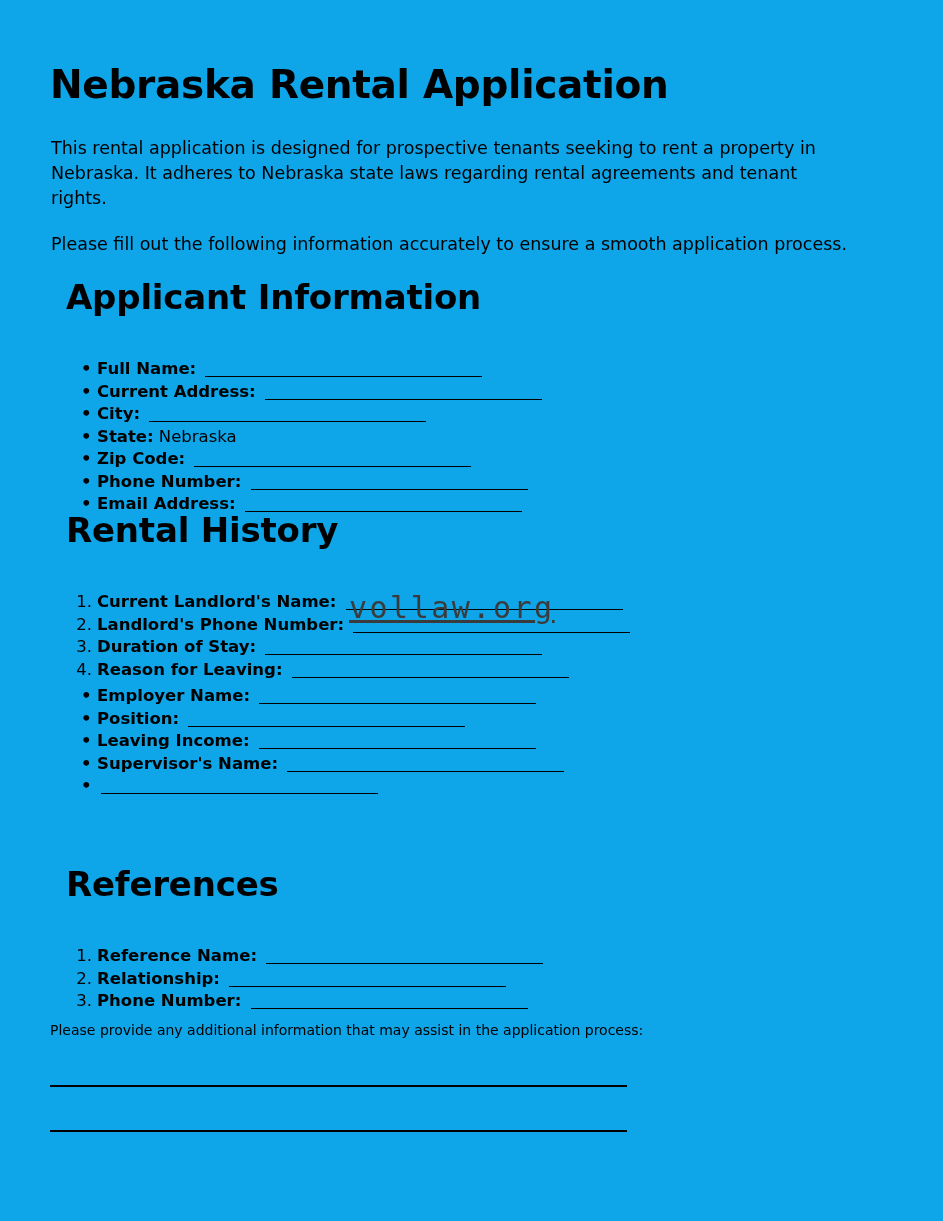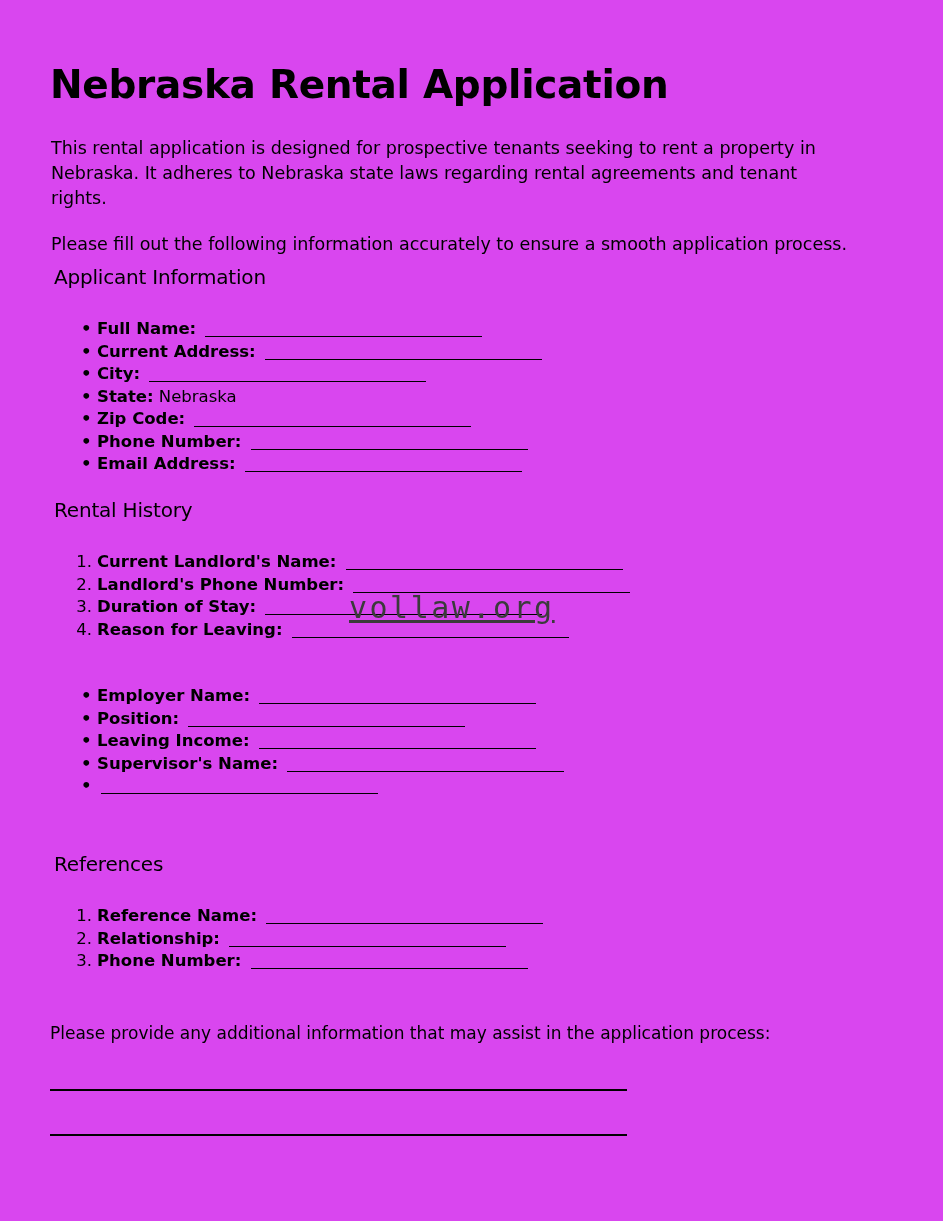--- a/index.html
+++ b/index.html
@@ -10,21 +10,21 @@
   }
   body {
     font-family: "DejaVu Sans", "Liberation Sans", sans-serif;
     color: #000000;
     -webkit-font-smoothing: antialiased;
   }
   .page {
     position: relative;
     width: 943px;
     height: 1221px;
-    background: #d946ef;
+    background: #0ea5e9;
     overflow: hidden;
     box-sizing: border-box;
   }
   .content {
     position: absolute;
     left: 50px;
     top: 0;
     width: 845px;
   }
 
@@ -51,23 +51,23 @@
     position: absolute;
     top: 135px;
     left: 0;
     width: 806px;
   }
   .intro-block p.intro + p.intro {
     margin-top: 21px;
   }
 
   h2.section-title {
-    font-size: 20px;
-    font-weight: normal;
-    margin: 4px;
+    font-size: 34px;
+    font-weight: bold;
+    margin: 16px;
     padding: 0;
     line-height: 1.15;
     letter-spacing: -0.2px;
   }
 
   ul.field-list, ol.field-list {
     margin: 0;
     padding: 0;
     list-style: none;
   }
@@ -112,21 +112,21 @@
 
   .sec-applicant   { position: absolute; top: 262px; left: 0; }
   .sec-rental      { position: absolute; top: 495px; left: 0; }
   .sec-employment  { position: absolute; top: 660px; left: 0; }
   .sec-references  { position: absolute; top: 849px; left: 0; }
   .sec-additional  { position: absolute; top: 994px; left: 0; }
 
   .list-gap { height: 25px; }
 
   p.body-text {
-    font-size: 17px;
+    font-size: 14px;
     line-height: 1.42;
     margin: 0;
   }
 
   .longline {
     width: 577px;
     height: 0;
     border-bottom: 2px solid #000;
   }
   .longline-wrap-1 { margin-top: 44px; }

